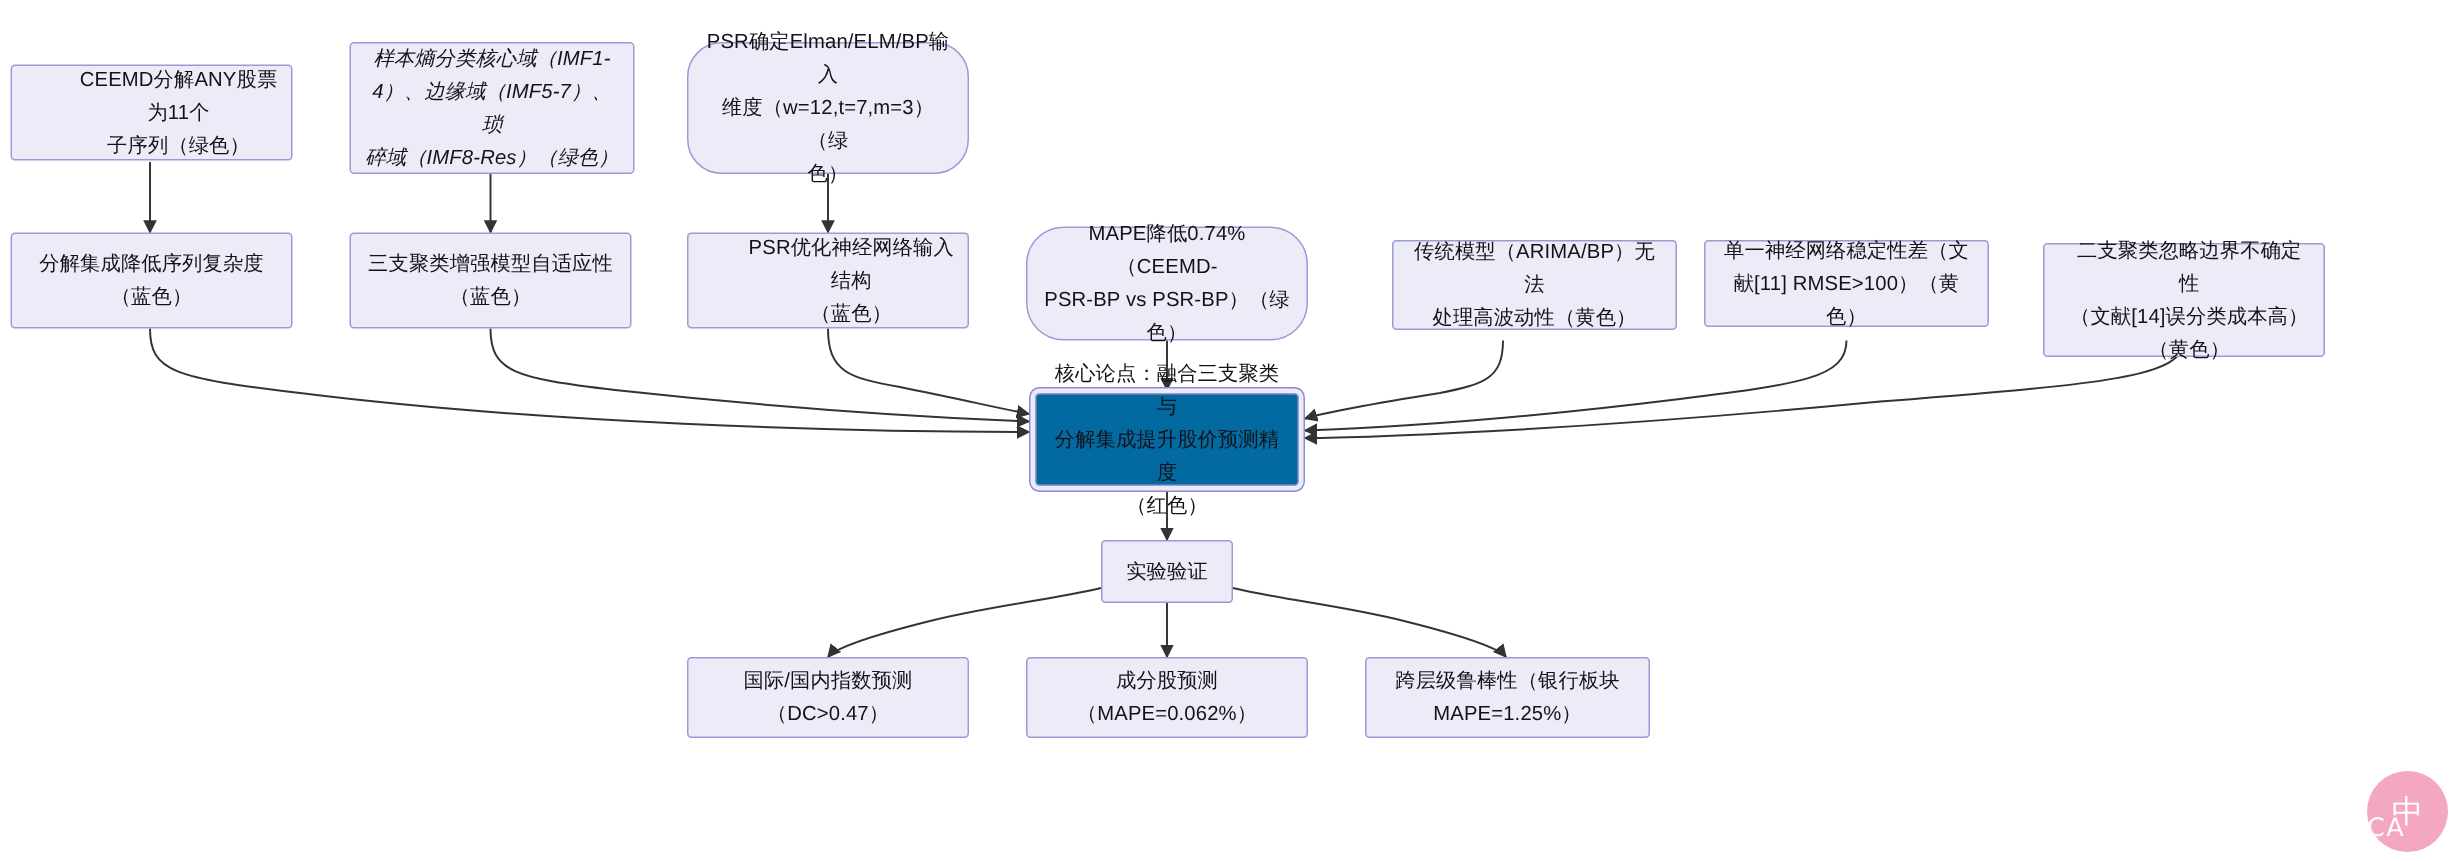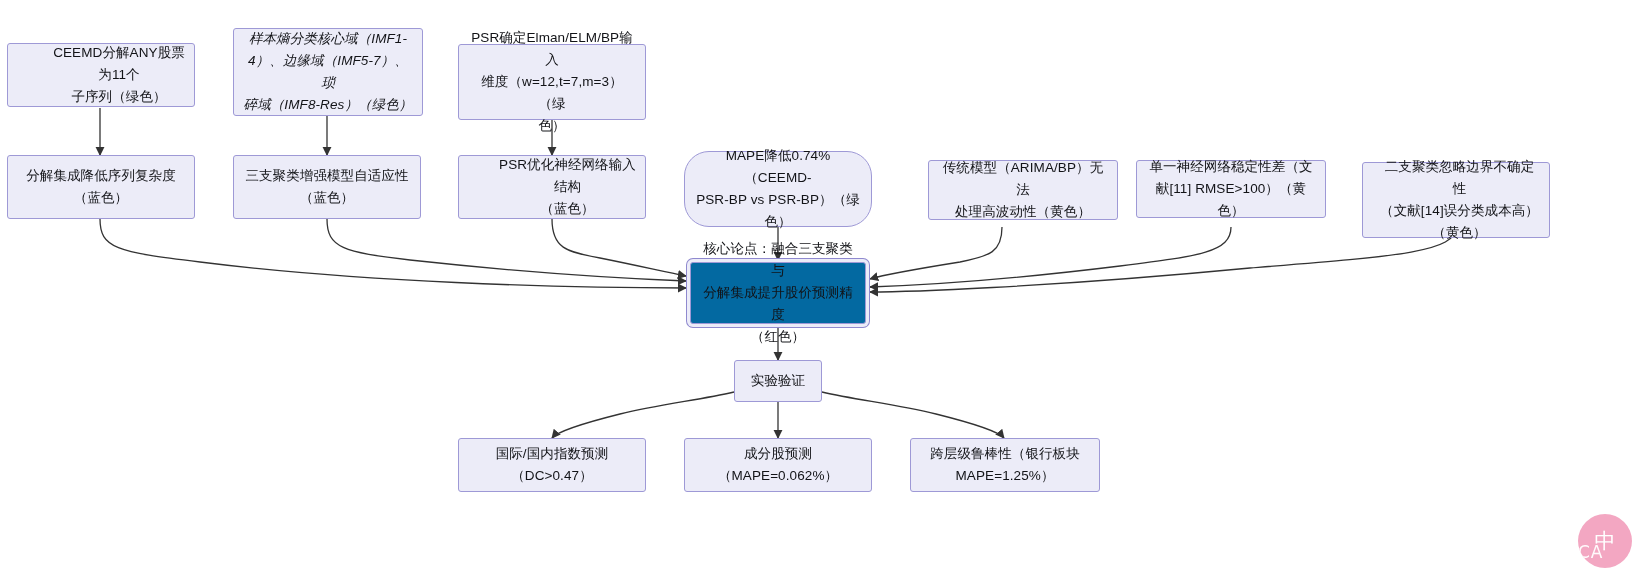--- a/index.html
+++ b/index.html
@@ -130,21 +130,21 @@
     <span class="txt">CEEMD分解ANY股票为11个
 子序列（绿色）</span>
   </div>
 
   <div class="node" style="left:233px; top:28px; width:190px; height:88px;font-style:italic;">
     <span class="txt">样本熵分类核心域（IMF1-
 4）、边缘域（IMF5-7）、琐
 碎域（IMF8-Res）（绿色）</span>
   </div>
 
-  <div class="node" style="left:458px; top:44px; width:188px; height:76px;">
+  <div class="node" style="left:458px; top:28px; width:188px; height:88px;border-radius:23px;">
     <span class="txt">PSR确定Elman/ELM/BP输入
 维度（w=12,t=7,m=3）（绿
 色）</span>
   </div>
 
   <div class="node" style="left:7px; top:155px; width:188px; height:64px;">
     <span class="txt">分解集成降低序列复杂度
 （蓝色）</span>
   </div>
 

